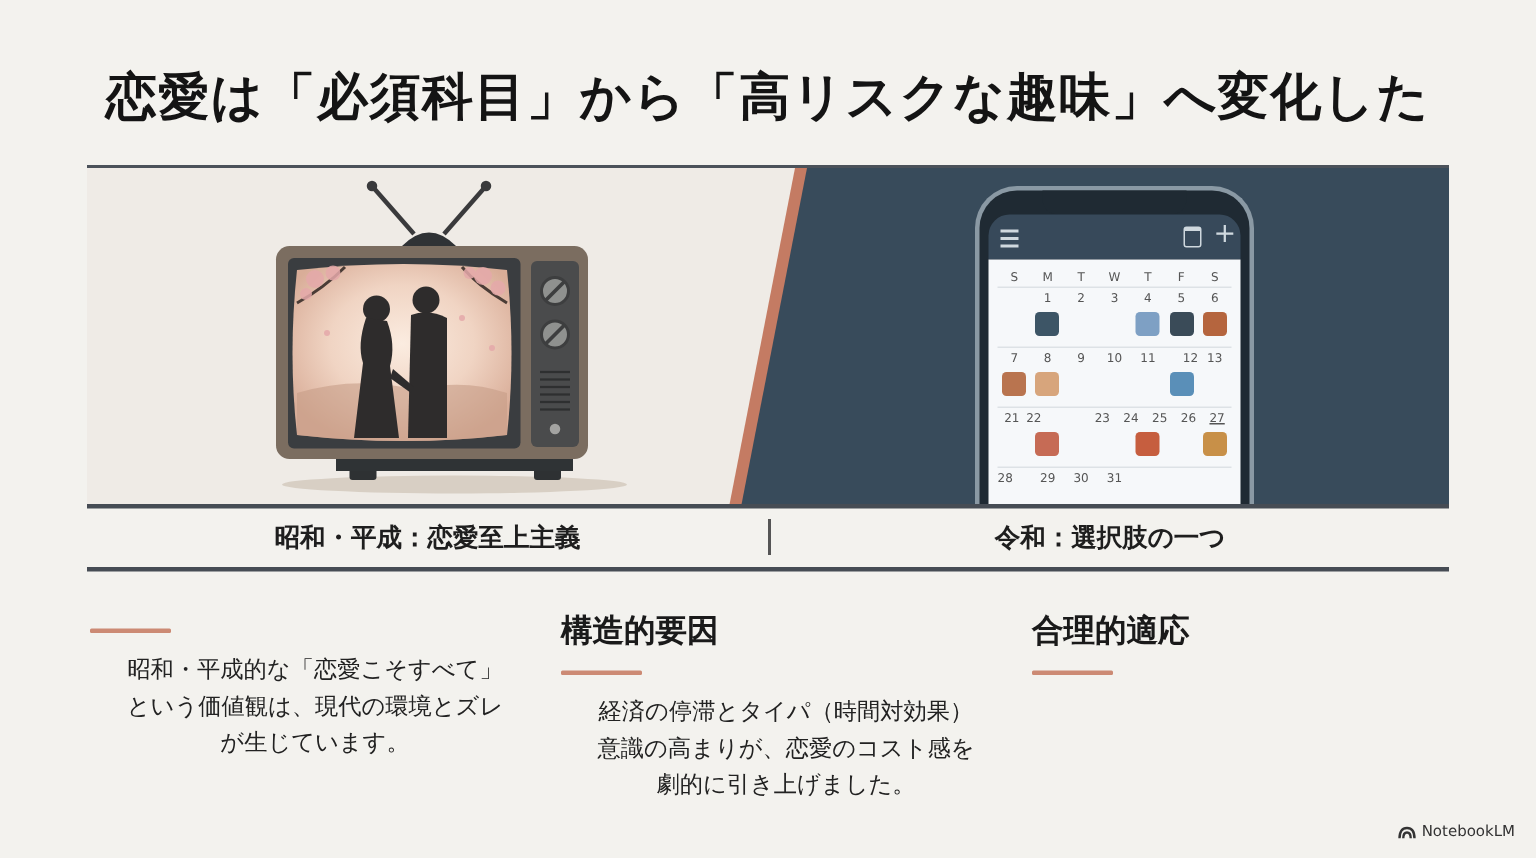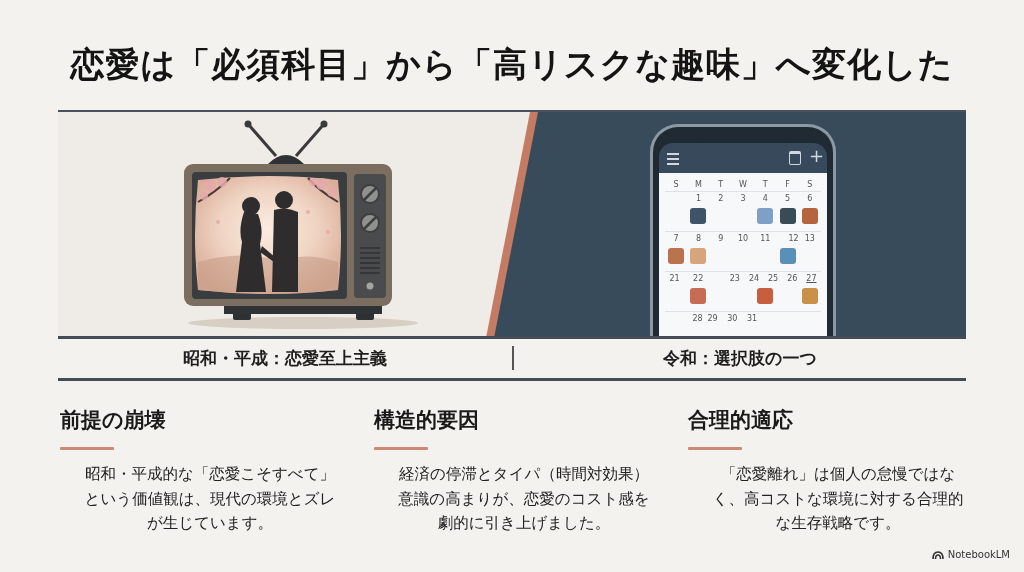--- a/index.html
+++ b/index.html
@@ -154,35 +154,35 @@
             <div style="flex: 1 1 0%; text-align: center; font-size: 8px; color: rgb(85, 85, 85);">13</div>
           </div>
           <div style="position: relative; height: 26px;">
             <div style="position: absolute; top: 3px; left: 3px; width: 16px; height: 16px; border-radius: 3px; background: rgb(185, 116, 79);"></div>
             <div style="position: absolute; top: 3px; left: 25.3px; width: 16px; height: 16px; border-radius: 3px; background: rgb(215, 165, 124);"></div>
             <div style="position: absolute; top: 3px; left: 114.5px; width: 16px; height: 16px; border-radius: 3px; background: rgb(90, 143, 184);"></div>
           </div>
           <div style="height: 1px; background: rgb(221, 226, 230);"></div>
           <div style="display: flex; height: 13px; align-items: center;">
             <div style="flex: 1 1 0%; text-align: center; font-size: 8px; color: rgb(85, 85, 85);">21</div>
-            <div style="flex: 1 1 0%; text-align: right; font-size: 8px; color: rgb(85, 85, 85);">22</div>
+            <div style="flex: 1 1 0%; text-align: left; font-size: 8px; color: rgb(85, 85, 85);">22</div>
             <div style="flex: 1 1 0%; text-align: center; font-size: 8px; color: rgb(85, 85, 85); margin-left: 22px;">23</div>
             <div style="flex: 1 1 0%; text-align: center; font-size: 8px; color: rgb(85, 85, 85);">24</div>
             <div style="flex: 1 1 0%; text-align: center; font-size: 8px; color: rgb(85, 85, 85);">25</div>
             <div style="flex: 1 1 0%; text-align: center; font-size: 8px; color: rgb(85, 85, 85);">26</div>
             <div style="flex: 1 1 0%; text-align: center; font-size: 8px; color: rgb(85, 85, 85); text-decoration: underline;">27</div>
           </div>
           <div style="position: relative; height: 26px;">
             <div style="position: absolute; top: 3px; left: 25.3px; width: 16px; height: 16px; border-radius: 3px; background: rgb(198, 107, 85);"></div>
             <div style="position: absolute; top: 3px; left: 92.2px; width: 16px; height: 16px; border-radius: 3px; background: rgb(198, 94, 63);"></div>
             <div style="position: absolute; top: 3px; left: 136.8px; width: 16px; height: 16px; border-radius: 3px; background: rgb(200, 144, 72);"></div>
           </div>
           <div style="height: 1px; background: rgb(221, 226, 230);"></div>
           <div style="display: flex; height: 13px; align-items: center;">
-            <div style="flex: 1 1 0%; text-align: right; font-size: 8px; color: rgb(85, 85, 85); margin-left: 18px;">28</div>
+            <div style="flex: 1 1 0%; text-align: left; font-size: 8px; color: rgb(85, 85, 85);">28</div>
             <div style="flex: 1 1 0%; text-align: center; font-size: 8px; color: rgb(85, 85, 85);">29</div>
             <div style="flex: 1 1 0%; text-align: center; font-size: 8px; color: rgb(85, 85, 85);">30</div>
             <div style="flex: 1 1 0%; text-align: center; font-size: 8px; color: rgb(85, 85, 85);">31</div>
             <div style="flex: 1 1 0%; text-align: center; font-size: 8px; color: rgb(85, 85, 85);"></div>
             <div style="flex: 1 1 0%; text-align: center; font-size: 8px; color: rgb(85, 85, 85);"></div>
             <div style="flex: 1 1 0%; text-align: center; font-size: 8px; color: rgb(85, 85, 85);"></div>
           </div>
         </div>
     </div>
   </div>
@@ -190,21 +190,20 @@
 
 <div class="divider-bar" style="top:336px"></div>
 
 <div class="era" style="left:58px;width:454px">昭和・平成：恋愛至上主義</div>
 <div class="era-sep"></div>
 <div class="era" style="left:514px;width:452px">令和：選択肢の一つ</div>
 
 <div class="divider-bar" style="top:378px"></div>
 
 <div class="col" style="left:60px">
-  <h3>前提の崩壊</h3>
   <div class="ul"></div>
   <p>
     <span>昭和・平成的な「恋愛こそすべて」</span><br>
     <span>という価値観は、現代の環境とズレ</span><br>
     <span>が生じています。</span>
   </p>
 </div>
 
 <div class="col" style="left:374px">
   <h3>構造的要因</h3>
@@ -212,25 +211,20 @@
   <p>
     <span>経済の停滞とタイパ（時間対効果）</span><br>
     <span>意識の高まりが、恋愛のコスト感を</span><br>
     <span>劇的に引き上げました。</span>
   </p>
 </div>
 
 <div class="col" style="left:688px">
   <h3>合理的適応</h3>
   <div class="ul"></div>
-  <p>
-    <span>「恋愛離れ」は個人の怠慢ではな</span><br>
-    <span>く、高コストな環境に対する合理的</span><br>
-    <span>な生存戦略です。</span>
-  </p>
 </div>
 
 <div class="footer">
   <svg width="12" height="9" viewBox="0 0 12 9">
     <path d="M1 9 Q1 2 6 2 Q11 2 11 9" stroke="#333" stroke-width="1.6" fill="none"></path>
     <path d="M3.5 9 Q3.5 5 6 5 Q8.5 5 8.5 9" stroke="#333" stroke-width="1.6" fill="none"></path>
   </svg>
   <span>NotebookLM</span>
 </div>
 

